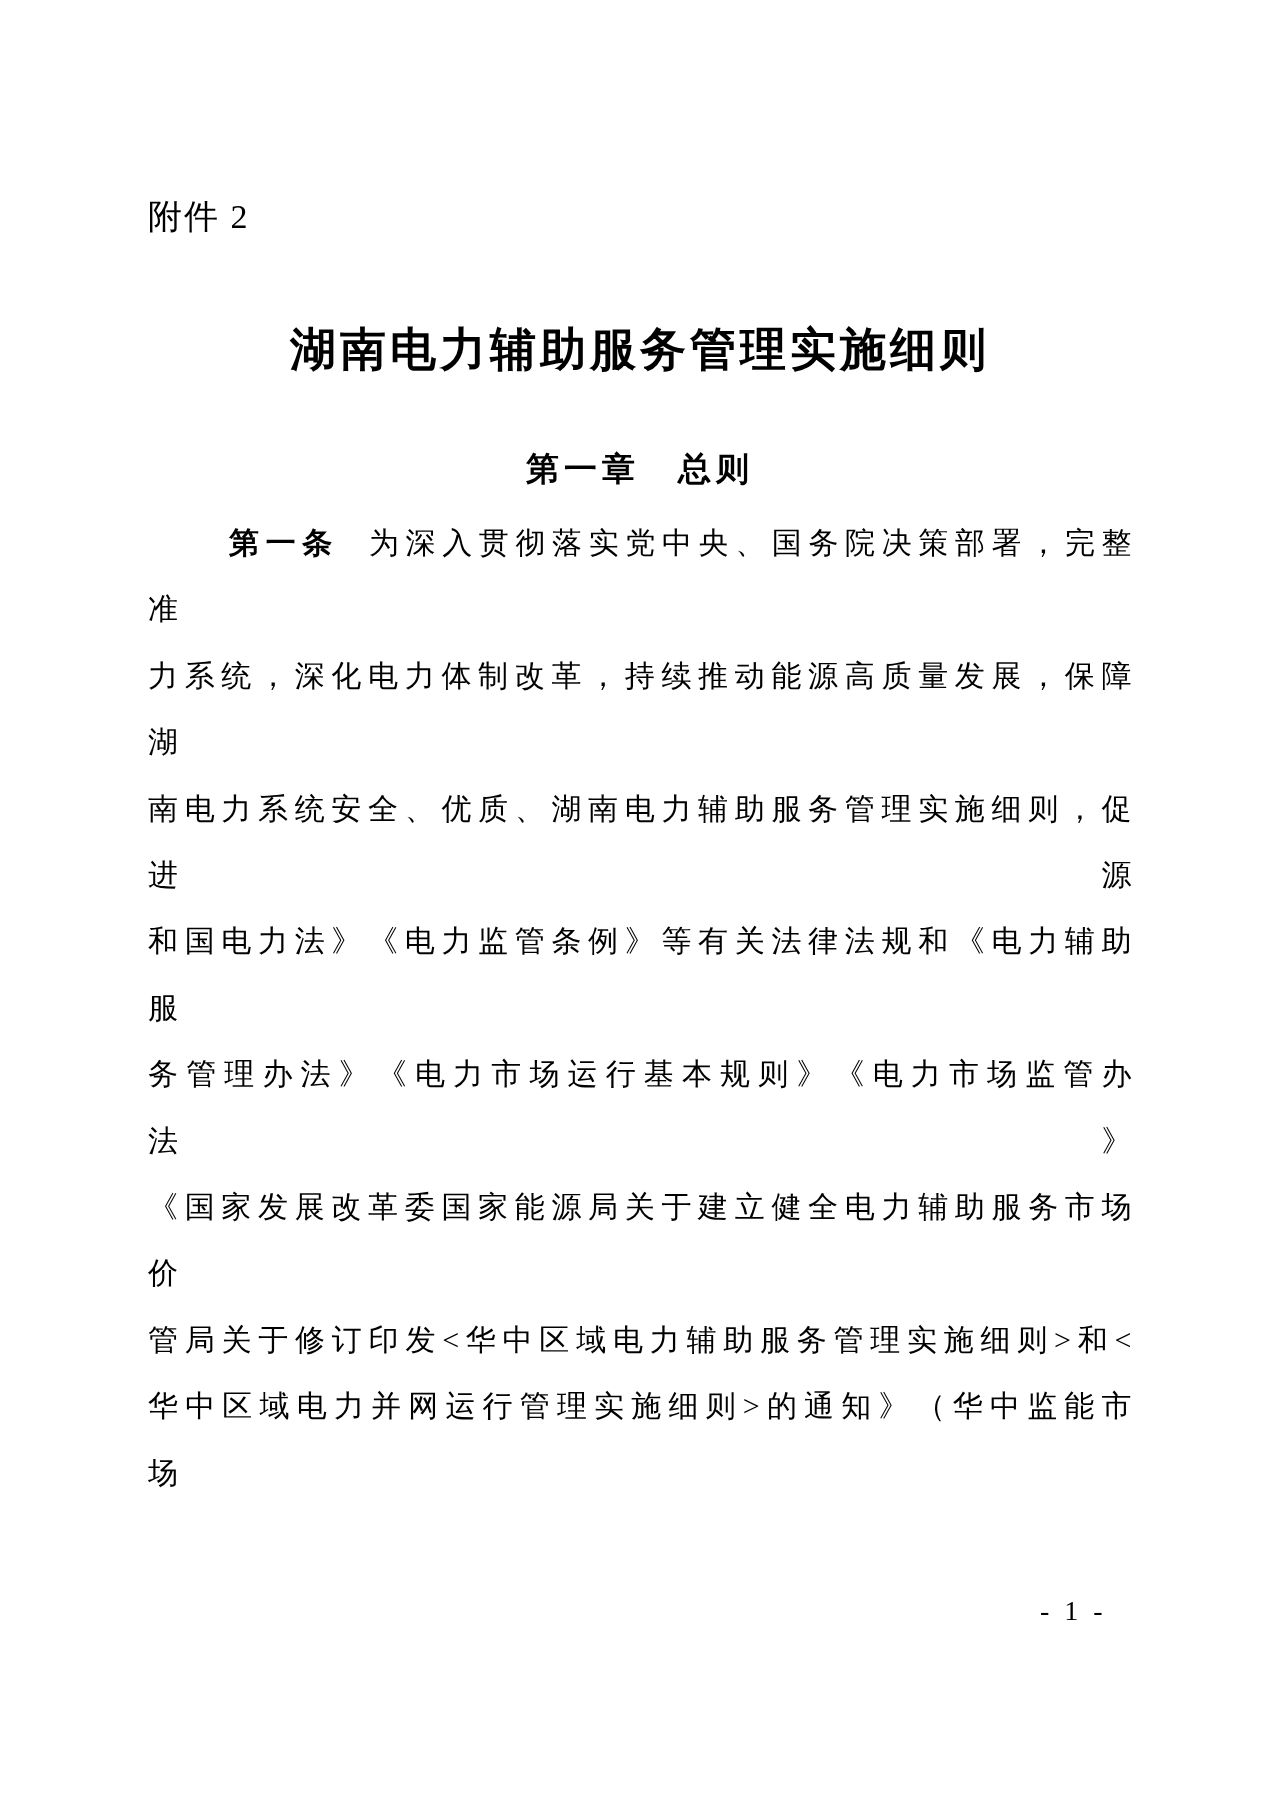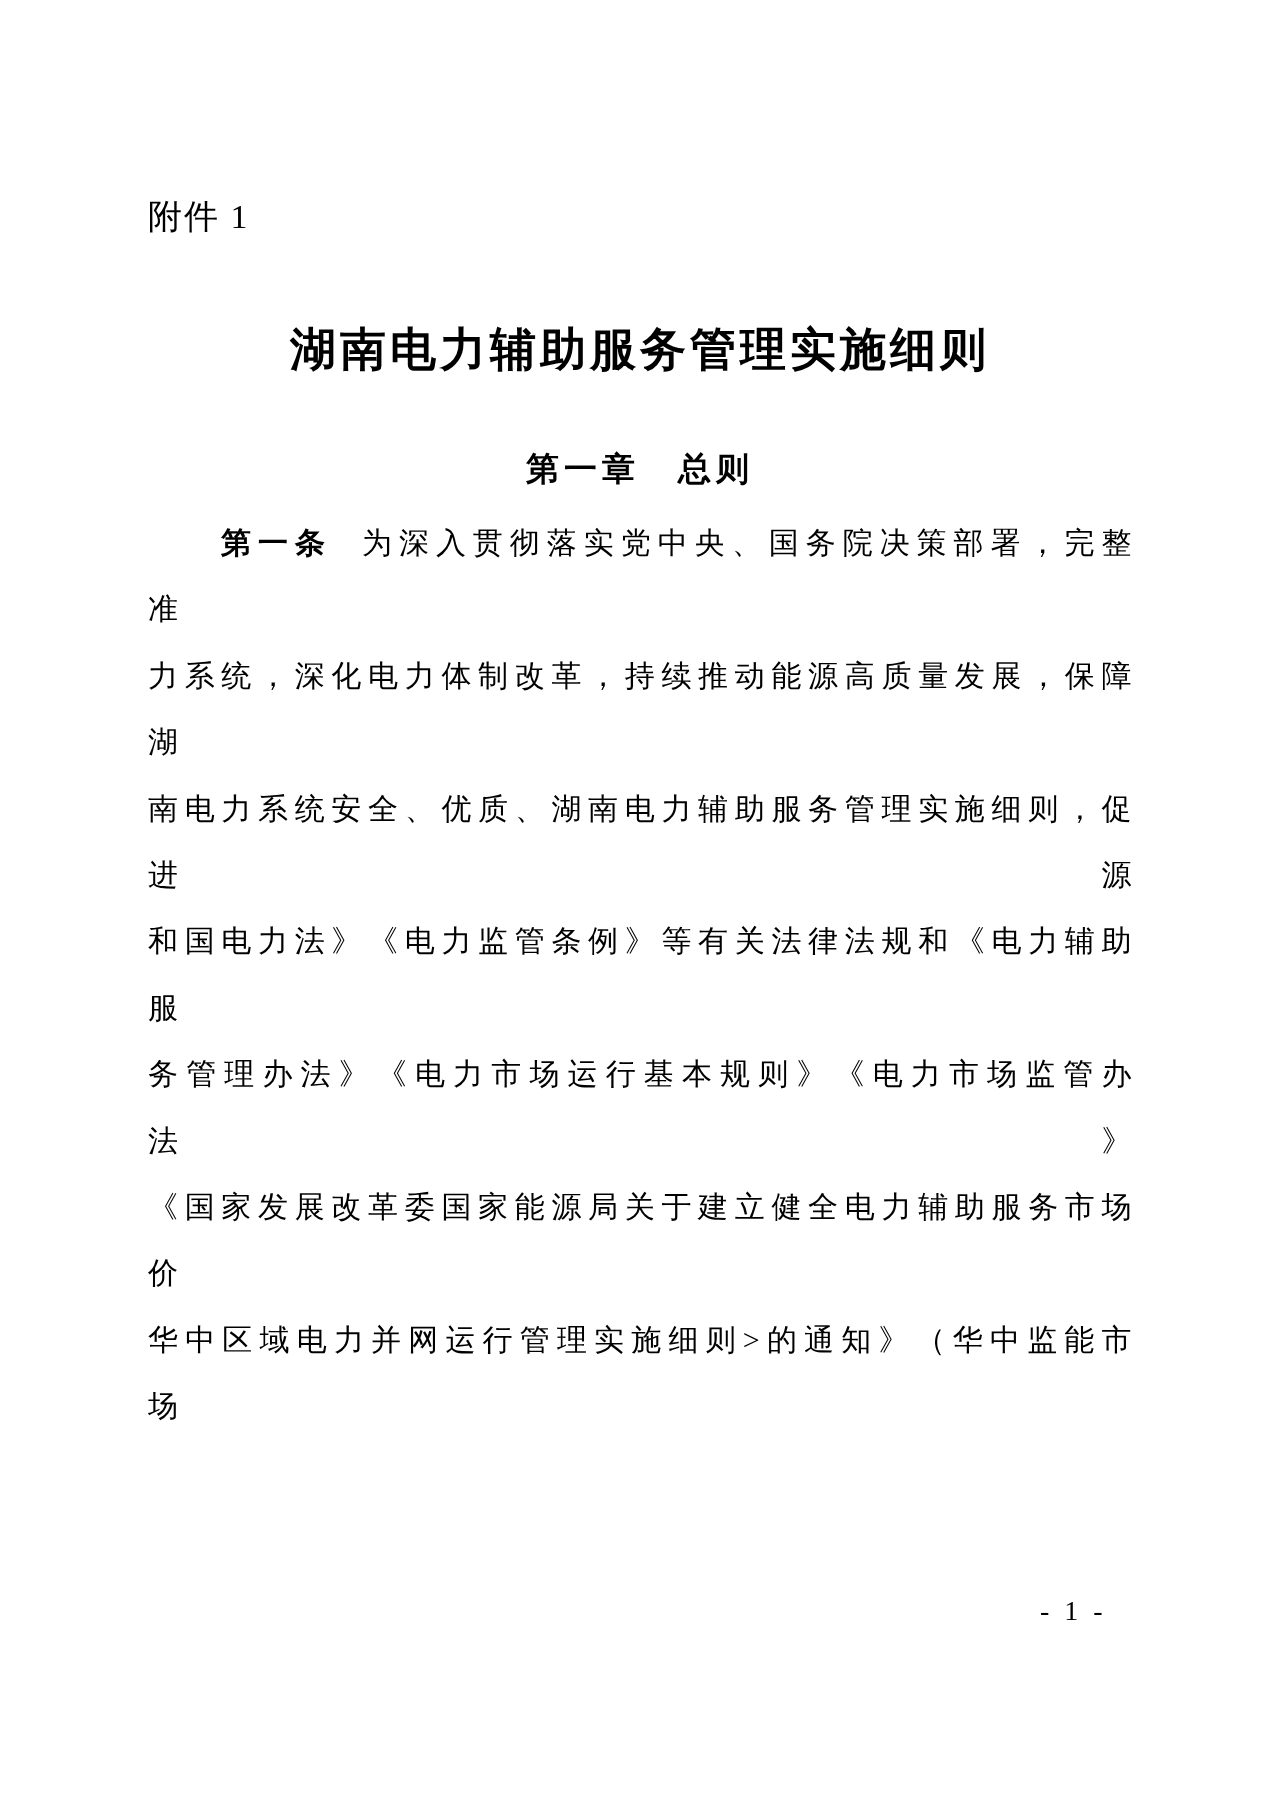--- a/index.html
+++ b/index.html
@@ -64,50 +64,52 @@
     text-align-last: justify;
     white-space: normal;
   }
   .line.indent {
     text-indent: 73px;
   }
   .art-num {
     font-weight: bold;
     font-family: Liberation Sans, sans-serif;
     margin-right: 30px;
+    margin-left: 8px;
   }
   .page-number {
     position: absolute;
     left: 1040px;
     top: 1594px;
     font-size: 28px;
     line-height: 34px;
     letter-spacing: 4px;
   }
 </style>
 </head>
 <body>
 
 <div class="page">
 
-  <div class="attachment">附件 1</div>
+  <div class="attachment">附件 2</div>
 
   <h1 class="title">湖南电力辅助服务管理实施细则</h1>
 
   <h2 class="chapter">第一章　总则</h2>
 
   <div class="body-block">
 
     <div class="line indent">
       <span class="art-num">第一条</span><span>为深入贯彻落实党中央、国务院决策部署，完整准</span>
     </div>
     <div class="line">力系统，深化电力体制改革，持续推动能源高质量发展，保障湖</div>
     <div class="line">南电力系统安全、优质、湖南电力辅助服务管理实施细则，促进源</div>
     <div class="line">和国电力法》《电力监管条例》等有关法律法规和《电力辅助服</div>
     <div class="line">务管理办法》《电力市场运行基本规则》《电力市场监管办法》</div>
     <div class="line">《国家发展改革委国家能源局关于建立健全电力辅助服务市场价</div>
+    <div class="line">管局关于修订印发&lt;华中区域电力辅助服务管理实施细则&gt;和&lt;</div>
     <div class="line">华中区域电力并网运行管理实施细则&gt;的通知》（华中监能市场</div>
 
   </div>
 
   <div class="page-number">- 1 -</div>
 
 </div>
 
 </body></html>

